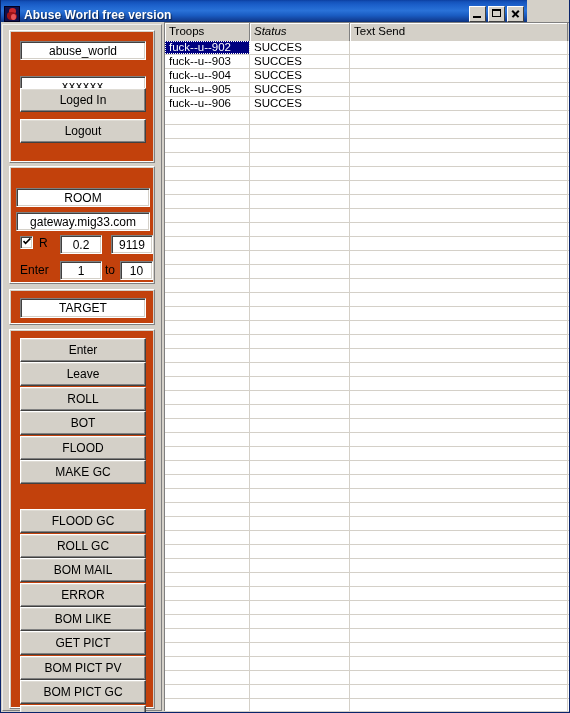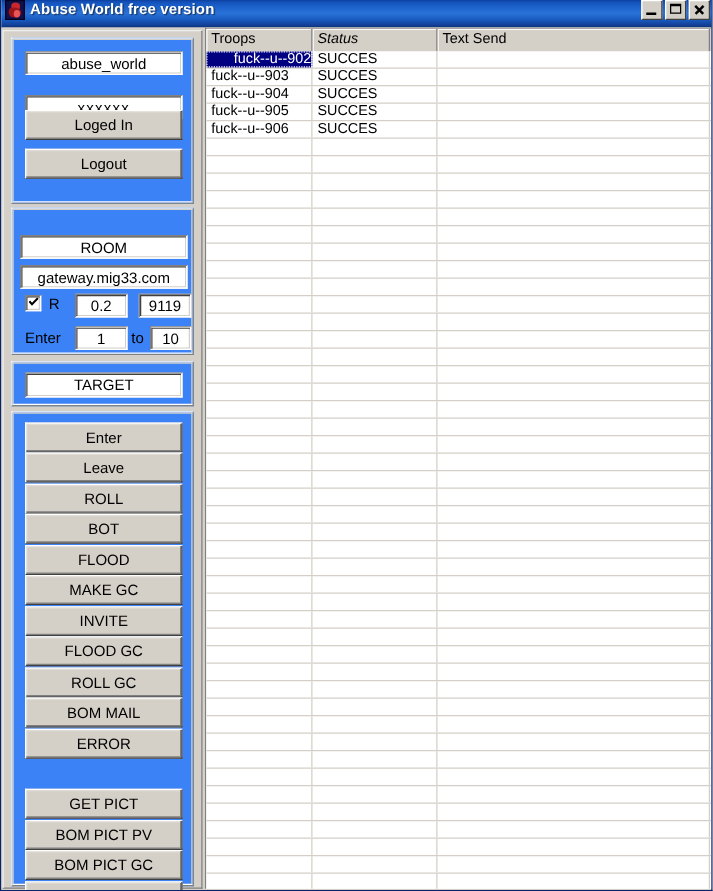--- a/index.html
+++ b/index.html
@@ -19,26 +19,26 @@
     background: #d4d0c8;
     border: 1px solid #0a246a;
     border-top: none;
     overflow: hidden;
   }
 
   
   #titlebar {
     position: absolute;
     left: 0; top: 0;
-    width: 570px; height: 22px;
+    width: 526px; height: 22px;
     background: linear-gradient(180deg,
         #0c3fa0 0%, #1452ba 8%, #1b5fc9 22%,
         #2a72d8 48%, #1a5cc2 70%, #123f96 92%, #0a2f78 100%);
     display: flex;
-    align-items: flex-start;
+    align-items: flex-end;
     padding: 0 2px 0 3px;
   }
   #app-icon {
     width: 16px; height: 16px;
     margin-right: 4px;
     position: relative;
     background: #10104a;
     border: 1px solid #000020;
     overflow: hidden;
     flex: none;
@@ -112,21 +112,21 @@
     background: #d4d0c8;
     border-left: 1px solid #eeeeee;
     border-top: 1px solid #eeeeee;
     border-right: 1px solid #808080;
     border-bottom: 1px solid #808080;
   }
 
   
   .panel {
     position: absolute;
-    background: #3b82f6;
+    background: #c2410c;
     border: 1px solid;
     border-color: #ffffff #808080 #808080 #ffffff;
   }
   .panel-inner {
     position: absolute;
     left: 0; top: 0; right: 0; bottom: 0;
     border: 1px solid;
     border-color: #d4d0c8 #d4d0c8 #ffffff #d4d0c8;
   }
 
@@ -244,21 +244,20 @@
     white-space: nowrap;
     overflow: hidden;
     flex: none;
     cursor: default;
   }
   .grow.sel .gcell.c0 {
     background: #000080;
     color: #ffffff;
     outline: 1px dotted #ffffff;
     outline-offset: -1px;
-    text-align: right;
   }
 </style>
 </head>
 <body>
 
 <div id="window">
 
   <div id="titlebar">
     <div id="app-icon">
       <div class="blob1"></div>
@@ -330,25 +329,25 @@
 
       <div class="panel" style="left:6px; top:304px; width:146px; height:380px;">
         <div class="panel-inner"></div>
         <div id="action-list" style="position:absolute; left:0; top:0; right:0; bottom:0;">
             <div class="btn" style="left: 10px; width: 126px; height: 24px; top: 8px;">Enter</div>
             <div class="btn" style="left: 10px; width: 126px; height: 24px; top: 32.45px;">Leave</div>
             <div class="btn" style="left: 10px; width: 126px; height: 24px; top: 56.9px;">ROLL</div>
             <div class="btn" style="left: 10px; width: 126px; height: 24px; top: 81.35px;">BOT</div>
             <div class="btn" style="left: 10px; width: 126px; height: 24px; top: 130.25px;">MAKE GC</div>
             <div class="btn" style="left: 10px; width: 126px; height: 24px; top: 105.8px;">FLOOD</div>
-            <div class="btn" style="left: 10px; width: 126px; height: 24px; top: 154.7px;">INVITE</div>
             <div class="btn" style="left: 10px; width: 126px; height: 24px; top: 203.6px;">ROLL GC</div>
             <div class="btn" style="left: 10px; width: 126px; height: 24px; top: 179.15px;">FLOOD GC</div>
             <div class="btn" style="left: 10px; width: 126px; height: 24px; top: 228.05px;">BOM MAIL</div>
             <div class="btn" style="left: 10px; width: 126px; height: 24px; top: 252.5px;">ERROR</div>
+            <div class="btn" style="left: 10px; width: 126px; height: 24px; top: 276.95px;">BOM LIKE</div>
             <div class="btn" style="left: 10px; width: 126px; height: 24px; top: 301.4px;">GET PICT</div>
             <div class="btn" style="left: 10px; width: 126px; height: 24px; top: 325.85px;">BOM PICT PV</div>
             <div class="btn" style="left: 10px; width: 126px; height: 24px; top: 350.3px;">BOM PICT GC</div>
             <div class="btn" style="left: 10px; width: 126px; height: 24px; top: 374.75px;">BOM ADD</div>
           </div>
       </div>
     </div>
 
     <div id="grid-wrap">
       <div id="grid-head">

